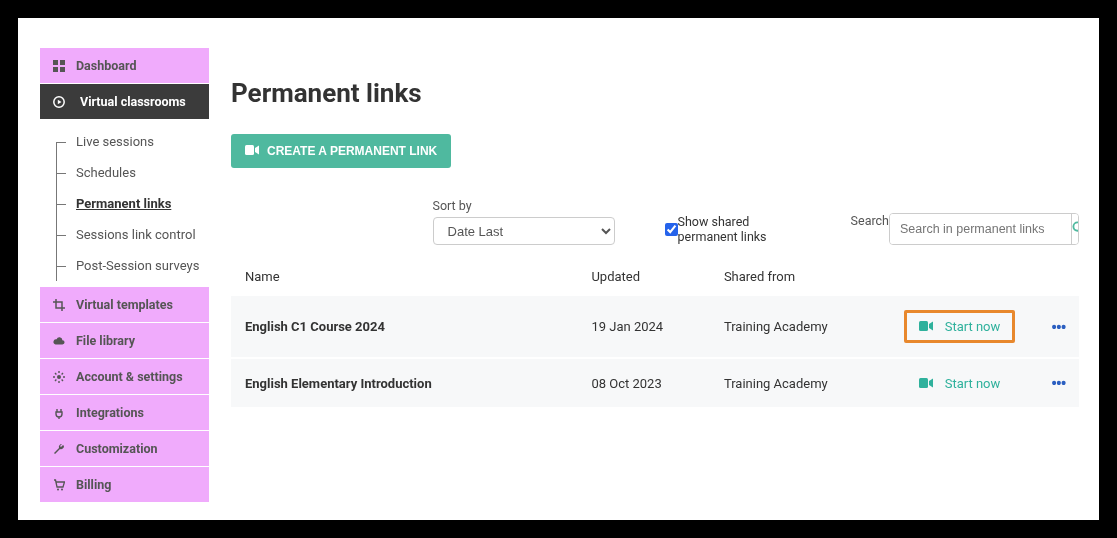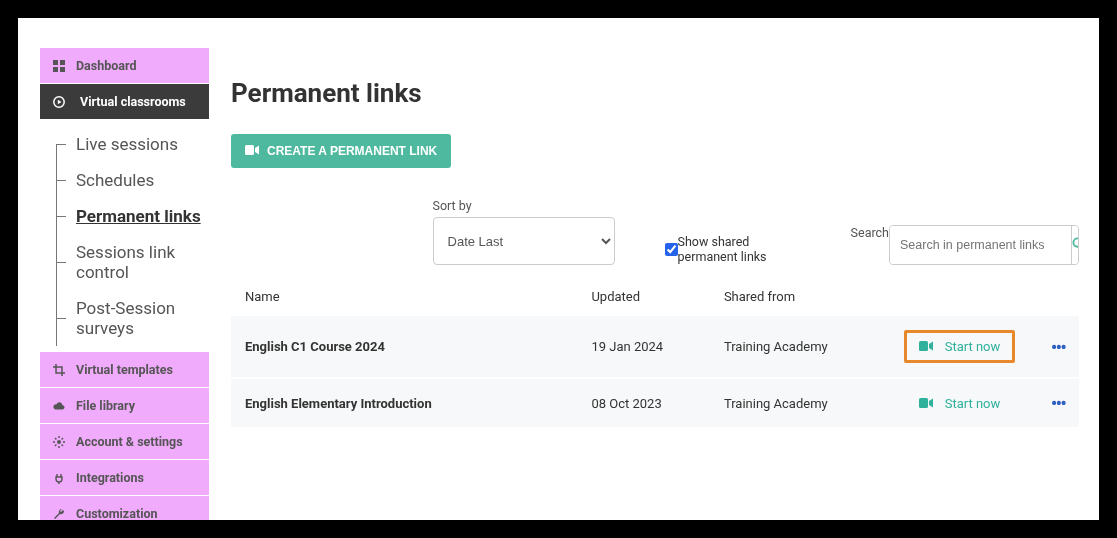--- a/index.html
+++ b/index.html
@@ -48,21 +48,21 @@
   }
   .nav-icon { width: 14px; text-align: center; display:inline-flex; justify-content:center; }
   .nav-icon svg { width: 12px; height: 12px; fill: currentColor; }
   .sub-nav {
     background: #fff;
     padding: 6px 0 6px 16px;
   }
   .sub-item {
     position: relative;
     padding: 8px 4px 8px 20px;
-    font-size: 17px;
+    font-size: 13px;
     color: #555;
     cursor: pointer;
   }
   .sub-item::before {
     content: "";
     position: absolute;
     left: 0; top: 0; bottom: 0;
     width: 1px;
     background: #777;
   }
@@ -108,33 +108,33 @@
   .controls {
     display: flex;
     align-items: flex-end;
     margin-bottom: 14px;
     gap: 20px;
   }
   .control-group { display:flex; flex-direction:column; gap:4px; }
   .control-label { font-size: 12.5px; color:#555; }
   .sort-select {
     width: 182px;
-    height: 48px;
+    height: 28px;
     border: 1px solid #ccc;
     border-radius: 4px;
     padding: 0 10px;
     font-size: 13px;
     color:#555;
     background:#fff;
   }
   .check-group { display:flex; align-items:center; gap:0; height:32px; font-size:12.5px; color:#333;justify-content:center; }
   .check-group input { accent-color:#2563eb; width:13px; height:13px; }
   .spacer { flex:1; }
   .search-wrap { display:flex; flex-direction:row; gap:0; }
-  .search-box { display:flex; border:1px solid #ccc; border-radius:4px; overflow:hidden; width:190px; height:40px; }
+  .search-box { display:flex; border:1px solid #ccc; border-radius:4px; overflow:hidden; width:190px; height:32px; }
   .search-input { border:none; outline:none; padding:0 10px; font-size:12.5px; flex:1; color:#555; }
   .search-btn { width:34px; border:none; border-left:1px solid #ccc; background:#fff; color:#4fb99f; cursor:pointer; display:flex; align-items:center; justify-content:center; }
   .search-btn svg { width:13px; height:13px; stroke:#4fb99f; fill:none; stroke-width:2; }
 
   
   .table { width:100%; border-collapse:collapse; }
   .table th {
     text-align:left;
     font-size:13px;
     font-weight:400;

